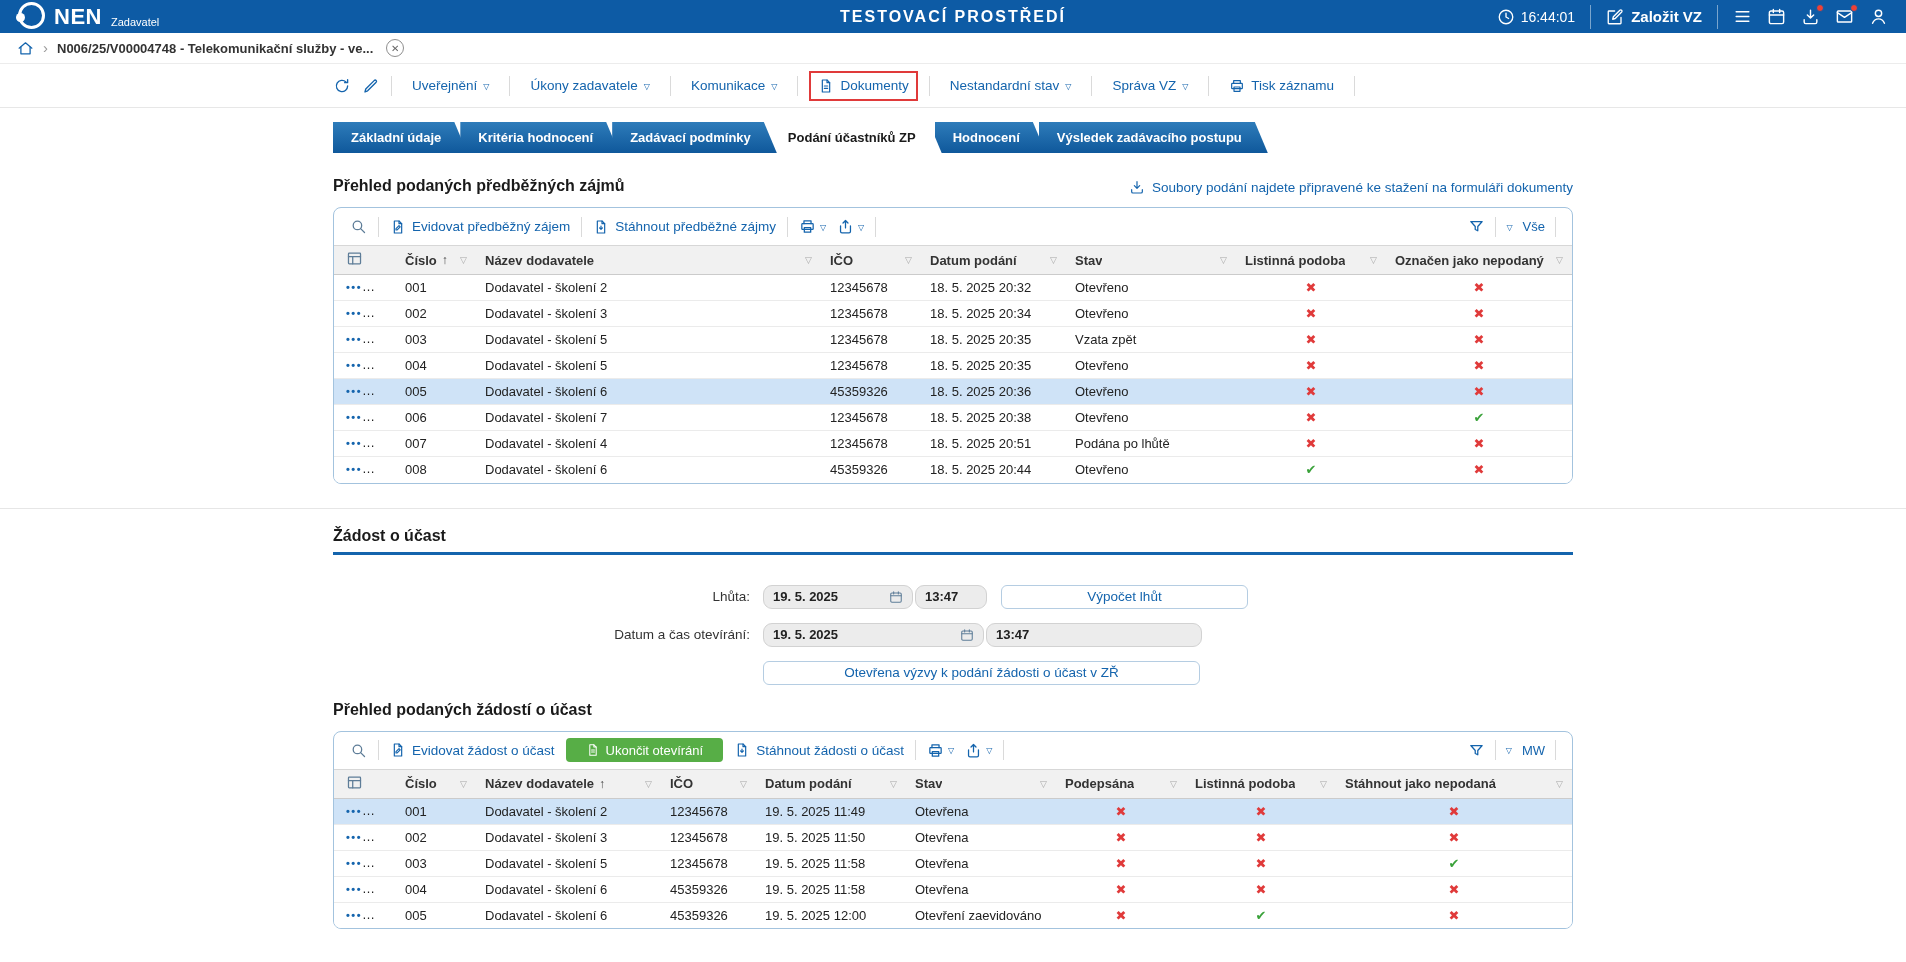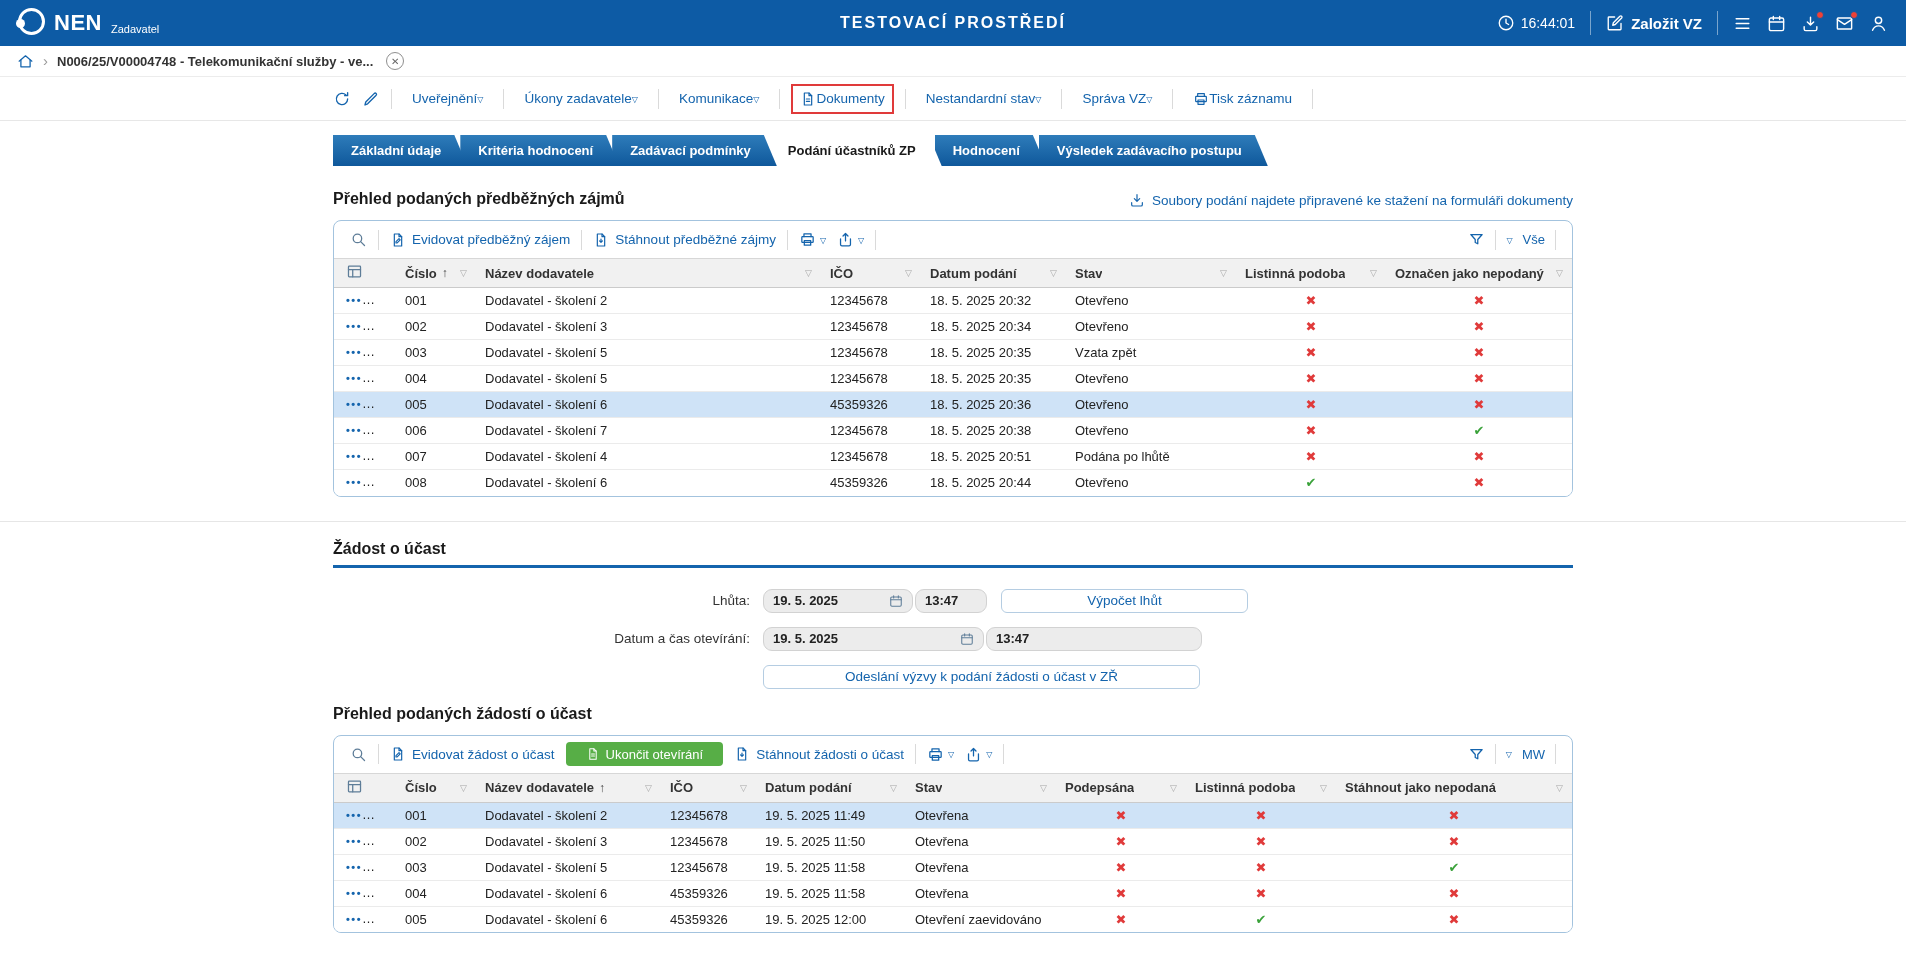--- a/index.html
+++ b/index.html
@@ -3,21 +3,21 @@
 <meta charset="utf-8">
 <style>
   *{box-sizing:border-box;margin:0;padding:0}
   html,body{width:1906px;height:962px}
   body{font-family:"Liberation Sans","DejaVu Sans",sans-serif;background:#fff;color:#222;font-size:13px;overflow:hidden}
   .content-w{width:1240px;margin:0 auto}
   [data-icon]{display:inline-flex;align-items:center;justify-content:center}
   [data-icon] svg{width:16px;height:16px}
 
   
-  .topbar{height:46px;background:#0d5ba5;display:flex;align-items:center;padding:0 18px;position:relative;color:#fff}
+  .topbar{height:33px;background:#0d5ba5;display:flex;align-items:center;padding:0 18px;position:relative;color:#fff}
   .tb-brand{display:flex;align-items:center;gap:9px;z-index:1}
   .logo-ring{width:27px;height:27px;border:3px solid #fff;border-radius:50%;display:inline-block;position:relative}
   .logo-ring::after{content:"";position:absolute;left:-5px;top:8px;width:9px;height:9px;background:#fff;border-radius:50%}
   .brand{font-size:22px;font-weight:bold;letter-spacing:.5px}
   .brand-sub{font-size:11px;margin-top:11px}
   .tb-title{position:absolute;left:0;right:0;text-align:center;font-size:16px;font-weight:bold;letter-spacing:2px;pointer-events:none}
   .tb-right{margin-left:auto;display:flex;align-items:center;gap:15px;z-index:1}
   .tb-clock{display:flex;align-items:center;gap:6px;font-size:14px}
   .tb-clock svg{width:18px;height:18px}
   .tb-sep{width:1px;height:24px;background:rgba(255,255,255,.45)}
@@ -34,21 +34,21 @@
   .chev{color:#9a9a9a;font-size:15px;margin-top:-2px}
   .crumb{font-weight:bold;font-size:13px;color:#333;cursor:pointer}
   .crumb-close{width:18px;height:18px;border:1px solid #8f8f8f;border-radius:50%;display:inline-flex;align-items:center;justify-content:center;color:#666;font-size:10px;margin-left:4px;cursor:pointer;flex:none}
 
   
   .cmdbar{height:44px;border-bottom:1px solid #e7e7e7;display:flex;align-items:center;background:#fff}
   .cmd-inner{display:flex;align-items:center;gap:11px}
   .cmd-ic{display:inline-flex;color:#1464ad;cursor:pointer}
   .cmd-ic svg{width:18px;height:18px}
   .v-div{width:1px;height:20px;background:#dadada;flex:none}
-  .cmd-item{display:inline-flex;align-items:center;gap:0;color:#1464ad;font-size:13.5px;padding:5px 7px;border:2px solid transparent;cursor:pointer;white-space:nowrap}
+  .cmd-item{display:inline-flex;align-items:center;gap:6px;color:#1464ad;font-size:13.5px;padding:5px 7px;border:2px solid transparent;cursor:pointer;white-space:nowrap}
   .cmd-item.highlighted{border-color:#e03a3a}
   .dd{font-size:8px;color:#1464ad;margin-top:1px}
 
   
   .tabs-row{margin-top:14px;display:flex;height:31px}
   .tab{position:relative;display:flex;align-items:center;padding:0 26px 0 18px;margin-right:-7px;color:#fff;font-size:13px;font-weight:bold;background:linear-gradient(#2e7cba,#0f589b);clip-path:polygon(0 0,calc(100% - 13px) 0,100% 100%,0 100%);cursor:pointer;white-space:nowrap}
   .tab.active{background:#fff;color:#1a1a1a}
 
   
   .main{background:#fff}
@@ -88,21 +88,21 @@
   .grid tr.selected td{background:#cfe3f7}
   .cell-first{padding-left:12px!important}
   .dots{color:#1464ad;font-weight:bold;font-size:11px;letter-spacing:1.5px;cursor:pointer}
   .info{display:inline-block;width:17px;height:17px;border:1.5px solid #1464ad;border-radius:50%;color:#1464ad;font-size:11px;line-height:14px;text-align:center;font-family:"Liberation Serif",serif;font-style:italic;font-weight:bold;margin-left:9px;cursor:pointer}
   .c-mark{text-align:center}
   .mark{font-size:13px;font-weight:bold}
   .mark.no{color:#e03a3a}
   .mark.yes{color:#3aa23a}
 
   
-  .form{margin-top:21px}
+  .form{margin-top:30px}
   .form-row{display:flex;align-items:center;margin-bottom:14px}
   .form-label{width:430px;text-align:right;padding-right:13px;font-size:13.5px;color:#333}
   .field{background:#ececec;border:1px solid #d2d2d2;border-radius:9px;height:24px;display:inline-flex;align-items:center;padding:0 9px;font-weight:bold;font-size:13px;color:#222;cursor:pointer}
   .field .cal{margin-left:auto;color:#5e7d98}
   .field .cal svg{width:14px;height:14px}
   .w150{width:150px}.w72{width:72px;margin-left:2px}
   .w221{width:221px}.w216{width:216px;margin-left:2px}
   .btn-outline{border:1px solid #b5cde2;background:#fff;color:#1464ad;border-radius:6px;height:24px;font-size:13.5px;font-family:inherit;cursor:pointer}
   .w207{width:247px;margin-left:14px}
   .w437{width:437px}
@@ -536,21 +536,21 @@
                 <path d="M3 10h18M8 3v4M16 3v4"></path>
               </svg>
             </span>
         </div>
         <div class="field w216">
             <span>13:47</span>
           </div>
       </div>
       <div class="form-row">
         <div class="form-label"></div>
-        <button class="btn-outline w437">Odeslání výzvy k podání žádosti o účast v ZŘ</button>
+        <button class="btn-outline w437">Otevřena výzvy k podání žádosti o účast v ZŘ</button>
       </div>
     </div>
 
     <h2 class="sec3-title">Přehled podaných žádostí o účast</h2>
 
     <div class="grid-box">
       <div class="grid-toolbar">
         <span class="gt-ic" data-icon="magnifier">
             <svg viewBox="0 0 24 24" fill="none" stroke="currentColor" stroke-width="1.8" stroke-linecap="round" stroke-linejoin="round">
               <circle cx="10.5" cy="10.5" r="6"></circle>

